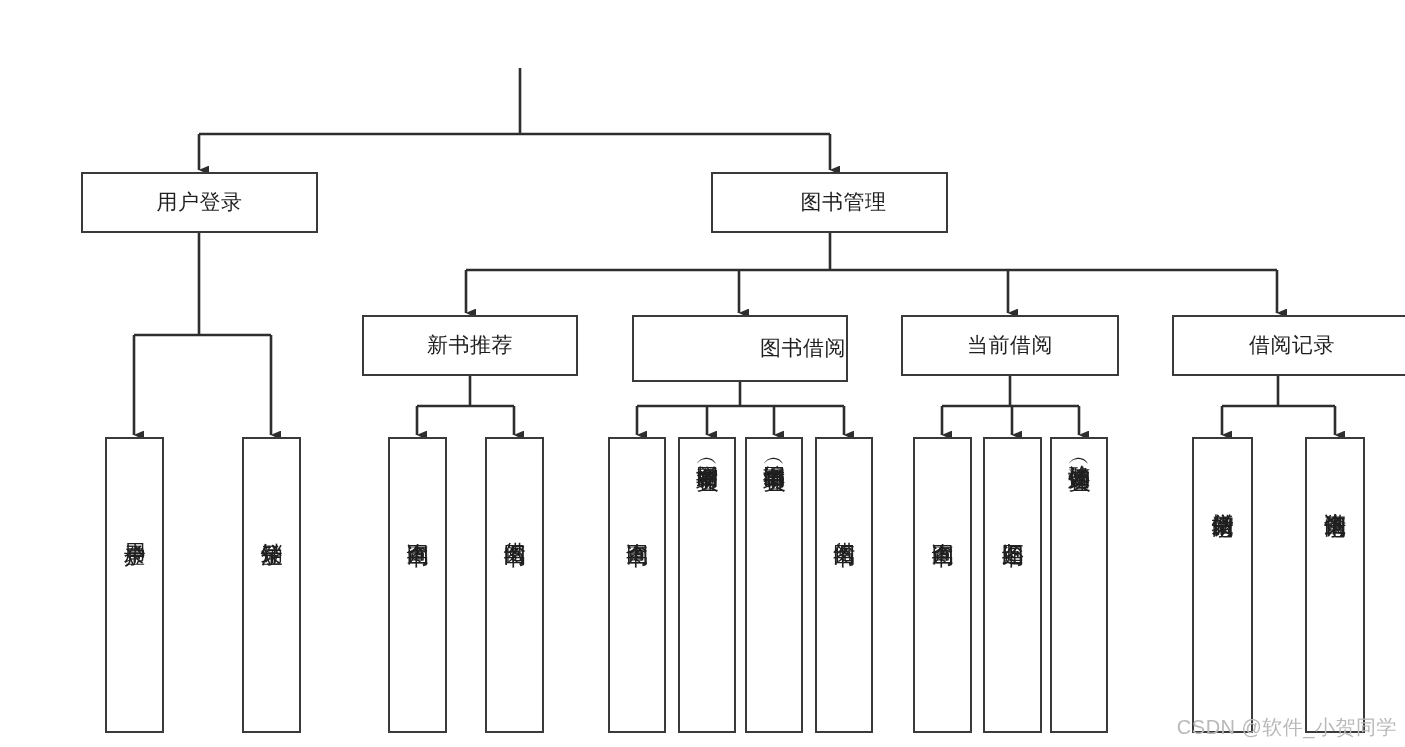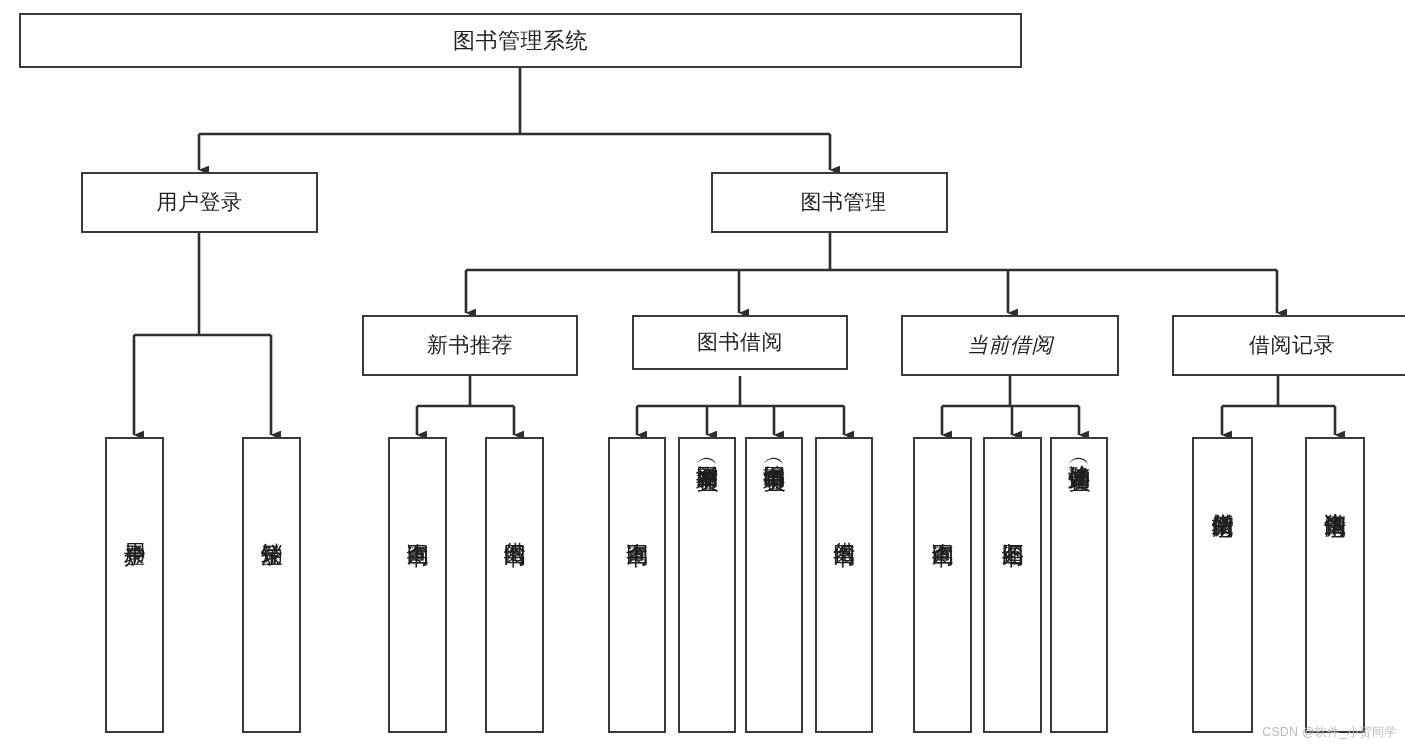--- a/index.html
+++ b/index.html
@@ -63,21 +63,21 @@
   .node.leaf.mid .lbl {
     margin-top: 78px;
   }
   .node.leaf.mid2 .lbl {
     margin-top: 48px;
   }
   .watermark {
     position: absolute;
     right: 8px;
     bottom: 6px;
-    font-size: 12px;
+    font-size: 20px;
     color: #b9b9b9;
     white-space: nowrap;
     letter-spacing: 0.5px;
   }
 </style>
 </head>
 <body>
 
 <div id="canvas">
 
@@ -124,38 +124,35 @@
       <path d="M1012,406 L1012,435" marker-end="url(#arw)"></path>
       <path d="M1079,406 L1079,435" marker-end="url(#arw)"></path>
 
       <path d="M1278,376 L1278,406"></path>
       <path d="M1222,406 L1335,406"></path>
       <path d="M1222,406 L1222,435" marker-end="url(#arw)"></path>
       <path d="M1335,406 L1335,435" marker-end="url(#arw)"></path>
     </g>
   </svg>
 
-  <div class="node horiz root" style="left:19px; top:13px; width:1003px; height:55px;">
-    <span class="lbl">图书管理系统</span>
-  </div>
 
   <div class="node horiz" style="left:81px; top:172px; width:237px; height:61px;">
     <span class="lbl">用户登录</span>
   </div>
   <div class="node horiz" style="left:711px; top:172px; width:237px; height:61px;padding-left:28px;">
     <span class="lbl">图书管理</span>
   </div>
 
   <div class="node horiz" style="left:362px; top:315px; width:216px; height:61px;align-items:center;">
     <span class="lbl">新书推荐</span>
   </div>
-  <div class="node horiz" style="left:632px; top:315px; width:216px; height:55px;">
+  <div class="node horiz" style="left:632px; top:315px; width:216px; height:67px;justify-content:flex-end;">
     <span class="lbl">图书借阅</span>
   </div>
-  <div class="node horiz" style="left:901px; top:315px; width:218px; height:61px;font-style:italic;">
+  <div class="node horiz" style="left:901px; top:315px; width:218px; height:61px;">
     <span class="lbl">当前借阅</span>
   </div>
   <div class="node horiz" style="left:1172px; top:315px; width:240px; height:61px;">
     <span class="lbl">借阅记录</span>
   </div>
 
   <div class="node leaf mid" style="left:105px; top:437px; width:59px; height:296px;">
     <span class="lbl">用户登录</span>
   </div>
   <div class="node leaf mid" style="left:242px; top:437px; width:59px; height:296px;">

